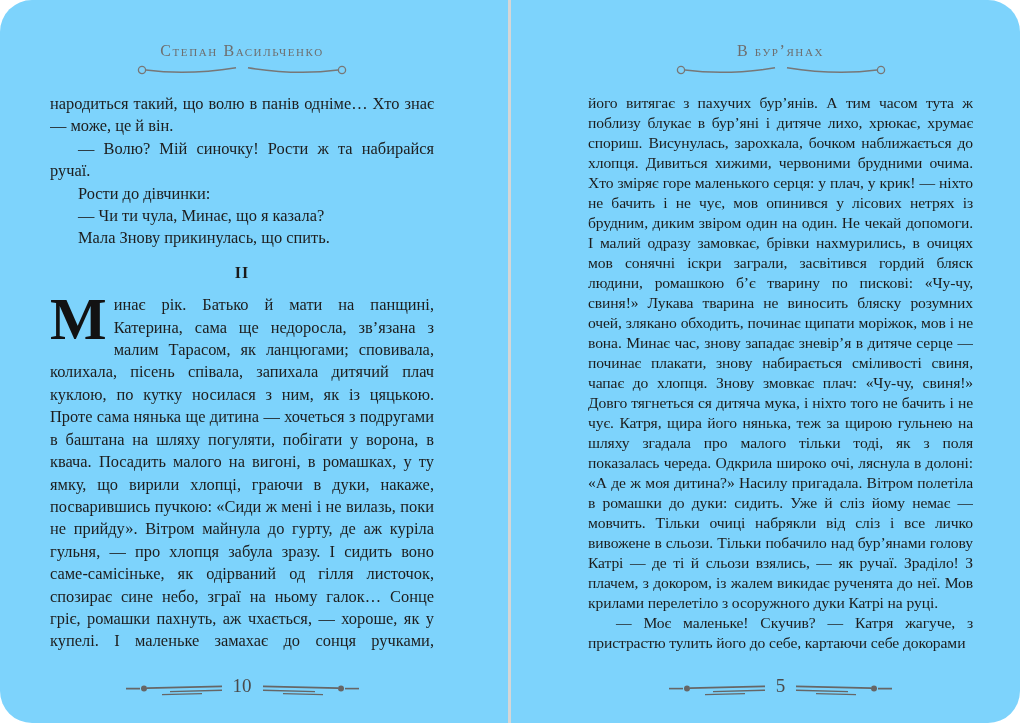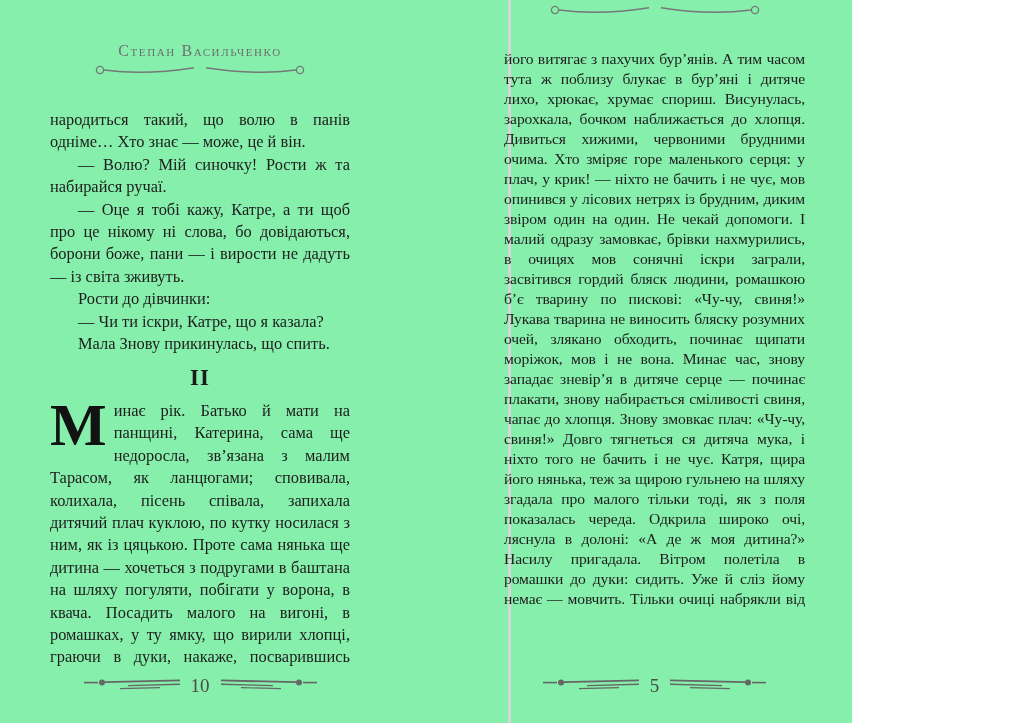--- a/index.html
+++ b/index.html
@@ -1,22 +1,23 @@
 <!DOCTYPE html>
 <html lang="uk"><head>
 <meta charset="utf-8">
 <style>
   html,body{margin:0;padding:0;background:#ffffff;}
   .spread{
     position:relative;
-    width:852px;height:723px;
-    background:#86efac;
+    width:1020px;height:723px;
+    background:#7dd3fc;
     font-family:"Liberation Serif","DejaVu Serif",serif;
     overflow:hidden;
     display:flex;
+    border-radius:32px;
   }
   .page{position:relative;width:510px;height:723px;box-sizing:border-box;}
   .page-divider{
     position:absolute;left:508px;top:0;bottom:0;width:3px;
     background:#d6d6d6;
   }
   .page-inner{position:absolute;top:0;bottom:0;}
   .page.left  .page-inner{left:50px;right:76px;}
   .page.right .page-inner{left:78px;right:47px;}
 
@@ -24,54 +25,54 @@
     margin-top:42px;
     text-align:center;
     font-variant:small-caps;
     letter-spacing:1.6px;
     font-size:16px;
     color:#6e6e6e;
   }
   .head-ornament{display:block;margin:2px auto 0 auto;}
 
   .page-body{
-    margin-top:31px;
+    margin-top:15px;
     text-align:justify;
     color:#1d1d1d;
     height:560px;
     overflow:hidden;
   }
   .page.left  .page-body{font-size:16.4px;line-height:22.4px;}
   .page.right .page-body{font-size:15.6px;line-height:20px;letter-spacing:-0.1px;}
 
   .para{margin:0;}
   .para.indent{text-indent:28px;}
 
   .chapter-heading{
     text-align:center;
     font-weight:bold;
-    font-size:23px;
+    font-size:16px;
     color:#1b1b1b;
     margin:12px 0 10px 0;
     letter-spacing:1px;
   }
   .drop-cap{
     float:left;
     font-size:60px;
     line-height:45px;
     font-weight:bold;
     color:#121212;
     margin:3px 7px 0 0;
   }
 
   .page-footer{
     position:absolute;
     left:0;right:0;bottom:26px;
     display:flex;
-    align-items:flex-start;
+    align-items:flex-end;
     justify-content:center;
     gap:9px;
     color:#4a4a4a;
     font-size:19px;
   }
   .footer-orn{display:block;}
 </style>
 </head>
 <body>
 
@@ -84,23 +85,22 @@
       <svg class="head-ornament" width="212" height="16" viewBox="0 0 212 16">
         <circle cx="6" cy="8" r="3.6" fill="none" stroke="#777" stroke-width="1.3"></circle>
         <path d="M10,8 C 38,11.8 66,11.2 100,5.8" fill="none" stroke="#777" stroke-width="1.5"></path>
         <path d="M202,8 C 174,11.8 146,11.2 112,5.8" fill="none" stroke="#777" stroke-width="1.5"></path>
         <circle cx="206" cy="8" r="3.6" fill="none" stroke="#777" stroke-width="1.3"></circle>
       </svg>
 
       <div class="page-body">
           <p class="para">народиться такий, що волю в панів одніме… Хто знає — може, це й він.</p>
           <p class="para indent">— Волю? Мій синочку! Рости ж та набирайся ручаї.</p>
-          <p class="para indent">— Оце я тобі кажу, Катре, а ти щоб про це нікому ні слова, бо довідаються, борони боже, пани — і вирости не дадуть — із світа зживуть.</p>
           <p class="para indent">Рости до дівчинки:</p>
-          <p class="para indent">— Чи ти іскри, Катре, що я казала?</p>
+          <p class="para indent">— Чи ти чула, Минає, що я казала?</p>
           <p class="para indent">Мала Знову прикинулась, що спить.</p>
           <div class="chapter-heading">II</div>
           <p class="para"><span class="drop-cap">М</span>инає рік. Батько й мати на панщині, Катерина, сама ще недоросла, зв’язана з малим Тарасом, як ланцюгами; сповивала, колихала, пісень співала, запихала дитячий плач куклою, по кутку носилася з ним, як із цяцькою. Проте сама нянька ще дитина — хочеться з подругами в баштана на шляху погуляти, побігати у ворона, в квача. Посадить малого на вигоні, в ромашках, у ту ямку, що вирили хлопці, граючи в дуки, накаже, посварившись пучкою: «Сиди ж мені і не вилазь, поки не прийду». Вітром майнула до гурту, де аж куріла гульня, — про хлопця забула зразу. І сидить воно саме-самісіньке, як одірваний од гілля листочок, спозирає сине небо, зграї на ньому галок… Сонце гріє, ромашки пахнуть, аж чхається, — хороше, як у купелі. І маленьке замахає до сонця ручками, засміється, загуцає, мов до сонця летіти хоче на руці або само сонце</p>
         </div>
 
       <div class="page-footer">
         <svg class="footer-orn" width="100" height="16" viewBox="0 0 100 16">
           <path d="M2,7.6 H16" stroke="#666" stroke-width="1.6" fill="none"></path>
           <circle cx="20" cy="7.4" r="3" fill="#666"></circle>
           <path d="M23,7.2 L98,5.4" stroke="#666" stroke-width="1.8" fill="none"></path>
@@ -116,20 +116,21 @@
           <path d="M84,7.6 H98" stroke="#666" stroke-width="1.6" fill="none"></path>
         </svg>
       </div>
     </div>
   </div>
 
   <div class="page-divider"></div>
 
   <div class="page right">
     <div class="page-inner">
+      <div class="running-head">В бур’янах</div>
 
       <svg class="head-ornament" width="212" height="16" viewBox="0 0 212 16">
         <circle cx="6" cy="8" r="3.6" fill="none" stroke="#777" stroke-width="1.3"></circle>
         <path d="M10,8 C 38,11.8 66,11.2 100,5.8" fill="none" stroke="#777" stroke-width="1.5"></path>
         <path d="M202,8 C 174,11.8 146,11.2 112,5.8" fill="none" stroke="#777" stroke-width="1.5"></path>
         <circle cx="206" cy="8" r="3.6" fill="none" stroke="#777" stroke-width="1.3"></circle>
       </svg>
 
       <div class="page-body">
           <p class="para">його витягає з пахучих бур’янів. А тим часом тута ж поблизу блукає в бур’яні і дитяче лихо, хрюкає, хрумає спориш. Висунулась, зарохкала, бочком наближається до хлопця. Дивиться хижими, червоними брудними очима. Хто зміряє горе маленького серця: у плач, у крик! — ніхто не бачить і не чує, мов опинився у лісових нетрях із брудним, диким звіром один на один. Не чекай допомоги. І малий одразу замовкає, брівки нахмурились, в очицях мов сонячні іскри заграли, засвітився гордий бляск людини, ромашкою б’є тварину по пискові: «Чу-чу, свиня!» Лукава тварина не виносить бляску розумних очей, злякано обходить, починає щипати моріжок, мов і не вона. Минає час, знову западає зневір’я в дитяче серце — починає плакати, знову набирається сміливості свиня, чапає до хлопця. Знову змовкає плач: «Чу-чу, свиня!» Довго тягнеться ся дитяча мука, і ніхто того не бачить і не чує. Катря, щира його нянька, теж за щирою гульнею на шляху згадала про малого тільки тоді, як з поля показалась череда. Одкрила широко очі, ляснула в долоні: «А де ж моя дитина?» Насилу пригадала. Вітром полетіла в ромашки до дуки: сидить. Уже й сліз йому немає — мовчить. Тільки очиці набрякли від сліз і все личко вивожене в сльози. Тільки побачило над бур’янами голову Катрі — де ті й сльози взялись, — як ручаї. Зраділо! З плачем, з докором, із жалем викидає рученята до неї. Мов крилами перелетіло з осоружного дуки Катрі на руці.</p>

